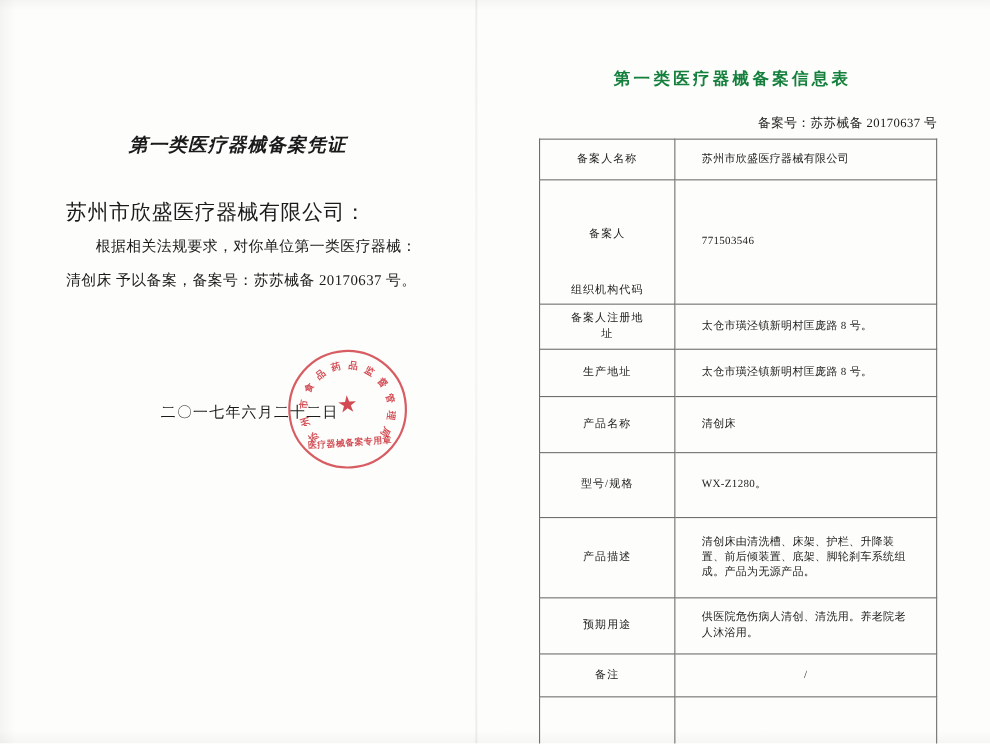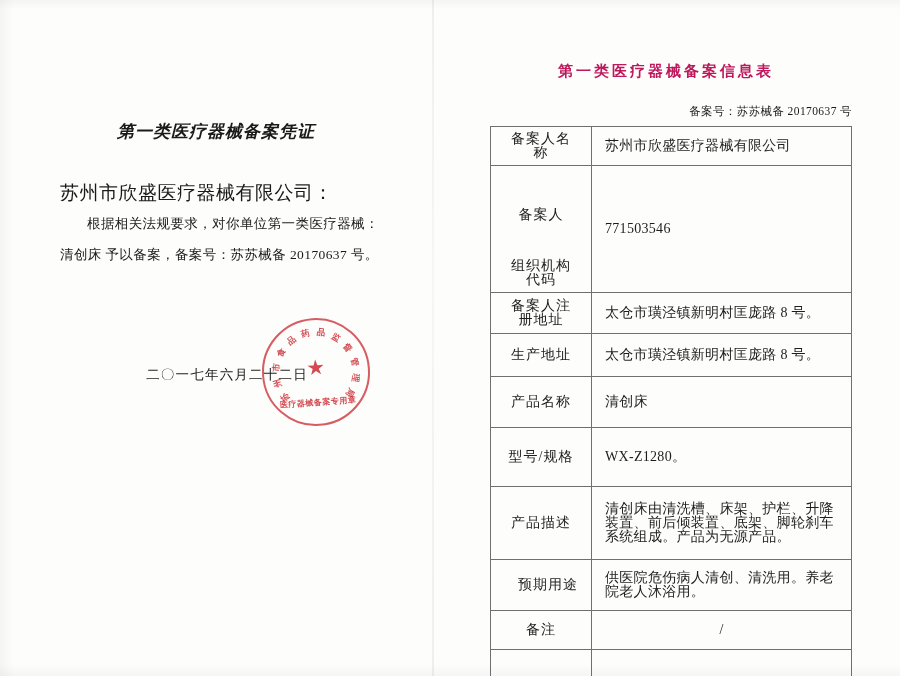--- a/index.html
+++ b/index.html
@@ -154,42 +154,42 @@
   }
   .form-title {
     position: absolute;
     top: 62px;
     left: 0;
     width: 468px;
     text-align: center;
     font-size: 15px;
     font-weight: bold;
     letter-spacing: 3px;
-    color: #be185d;
+    color: #15803d;
   }
   .form-recordno {
     position: absolute;
     top: 104px;
     right: 48px;
     font-size: 11.5px;
     letter-spacing: .4px;
   }
   table.form {
     position: absolute;
     top: 126px;
     left: 58px;
     width: 362px;
     border-collapse: collapse;
     table-layout: fixed;
   }
   table.form td {
     border: 1px solid #6f6f6f;
-    font-size: 14px;
+    font-size: 10px;
     line-height: 14px;
-    padding: 5px 13px;
+    padding: 5px 24px;
     vertical-align: middle;
     color: #1d1d1d;
   }
   table.form td.label {
     width: 74px;
     text-align: center;
     letter-spacing: 1px;
   }
   table.form td.value {
     letter-spacing: .3px;
@@ -268,21 +268,21 @@
           </tr>
           <tr>
             <td class="label" style="height: 48px;">型号/规格</td>
             <td class="value">WX-Z1280。</td>
           </tr>
           <tr>
             <td class="label" style="height: 62px;">产品描述</td>
             <td class="value">清创床由清洗槽、床架、护栏、升降装置、前后倾装置、底架、脚轮刹车系统组成。产品为无源产品。</td>
           </tr>
           <tr>
-            <td class="label" style="height: 40px; text-align: right;">预期用途</td>
+            <td class="label" style="height: 40px;">预期用途</td>
             <td class="value">供医院危伤病人清创、清洗用。养老院老人沐浴用。</td>
           </tr>
           <tr>
             <td class="label" style="height: 28px;">备注</td>
             <td class="value center">/</td>
           </tr>
           <tr>
             <td class="label" style="height: 54px;">
               <span class="lbl2">备案单位</span>
               <span class="lbl2">和日期</span>

